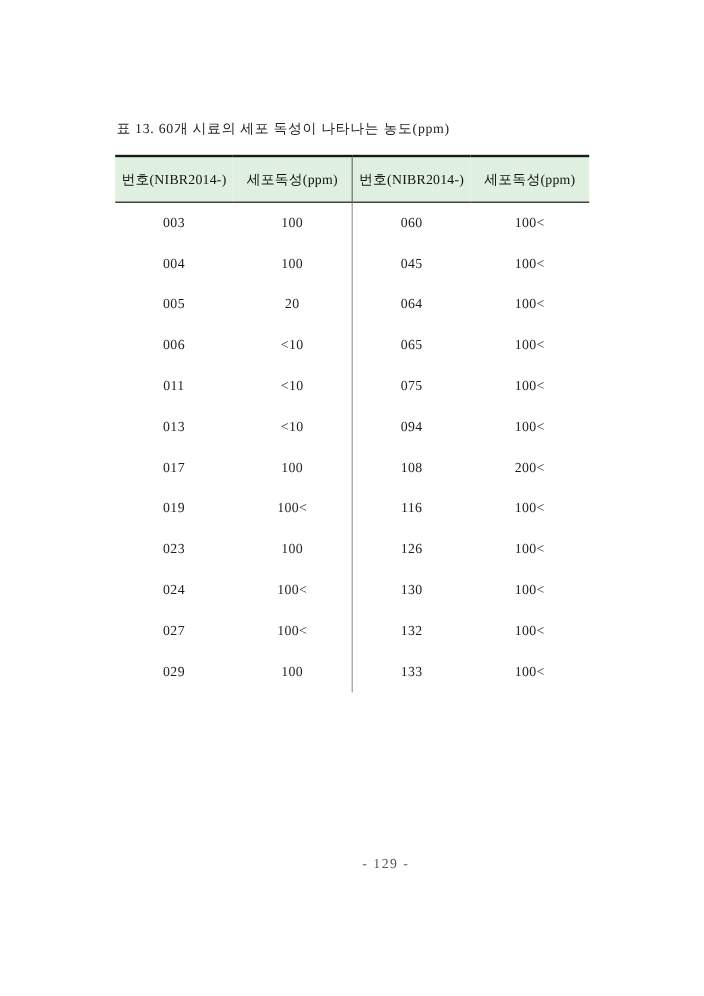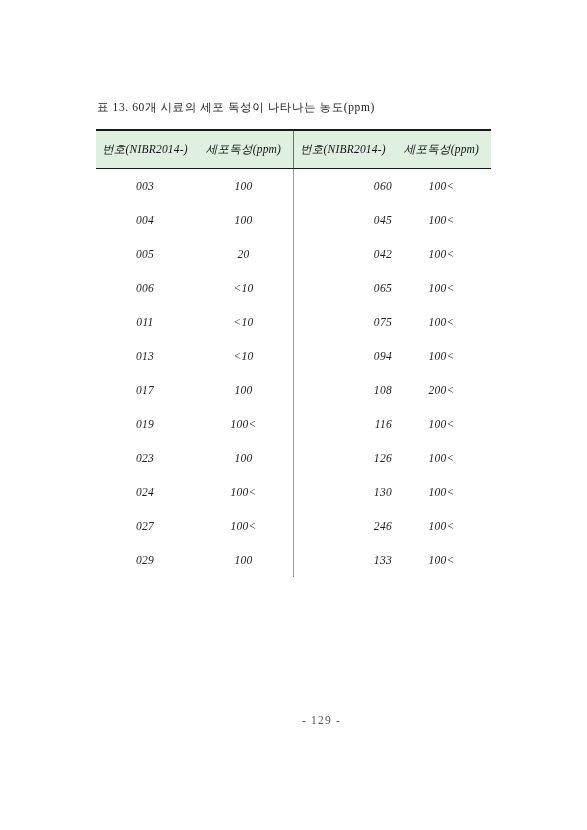--- a/index.html
+++ b/index.html
@@ -38,21 +38,20 @@
   }
 
   
   .data-table {
     position: absolute;
     left: 96px;
     top: 129px;
     width: 394px;
     border-collapse: collapse;
     table-layout: fixed;
-    font-style: italic;
   }
 
   .data-table thead tr {
     background: #dff0e1;
   }
 
   .data-table thead th {
     border-top: 2px solid #1a1a1a;
     border-bottom: 1.6px solid #1a1a1a;
     height: 37px;
@@ -75,21 +74,20 @@
     letter-spacing: 0.3px;
     color: #1d1d1d;
     padding: 0;
     text-align: center;
     vertical-align: middle;
     border: none;
   }
 
   .data-table tbody td.divider-left {
     border-left: 1.2px solid #9a9a9a;
-    text-align: right;
   }
 
   .col-id { width: 98px; }
   .col-val { width: 99px; }
 
   
   .page-number {
     position: absolute;
     left: 0;
     top: 714px;
@@ -127,21 +125,21 @@
         </tr>
         <tr>
           <td class="col-id">004</td>
           <td class="col-val">100</td>
           <td class="col-id divider-left">045</td>
           <td class="col-val">100&lt;</td>
         </tr>
         <tr>
           <td class="col-id">005</td>
           <td class="col-val">20</td>
-          <td class="col-id divider-left">042</td>
+          <td class="col-id divider-left">064</td>
           <td class="col-val">100&lt;</td>
         </tr>
         <tr>
           <td class="col-id">006</td>
           <td class="col-val">&lt;10</td>
           <td class="col-id divider-left">065</td>
           <td class="col-val">100&lt;</td>
         </tr>
         <tr>
           <td class="col-id">011</td>
@@ -175,21 +173,21 @@
         </tr>
         <tr>
           <td class="col-id">024</td>
           <td class="col-val">100&lt;</td>
           <td class="col-id divider-left">130</td>
           <td class="col-val">100&lt;</td>
         </tr>
         <tr>
           <td class="col-id">027</td>
           <td class="col-val">100&lt;</td>
-          <td class="col-id divider-left">246</td>
+          <td class="col-id divider-left">132</td>
           <td class="col-val">100&lt;</td>
         </tr>
         <tr>
           <td class="col-id">029</td>
           <td class="col-val">100</td>
           <td class="col-id divider-left">133</td>
           <td class="col-val">100&lt;</td>
         </tr>
       </tbody>
   </table>

